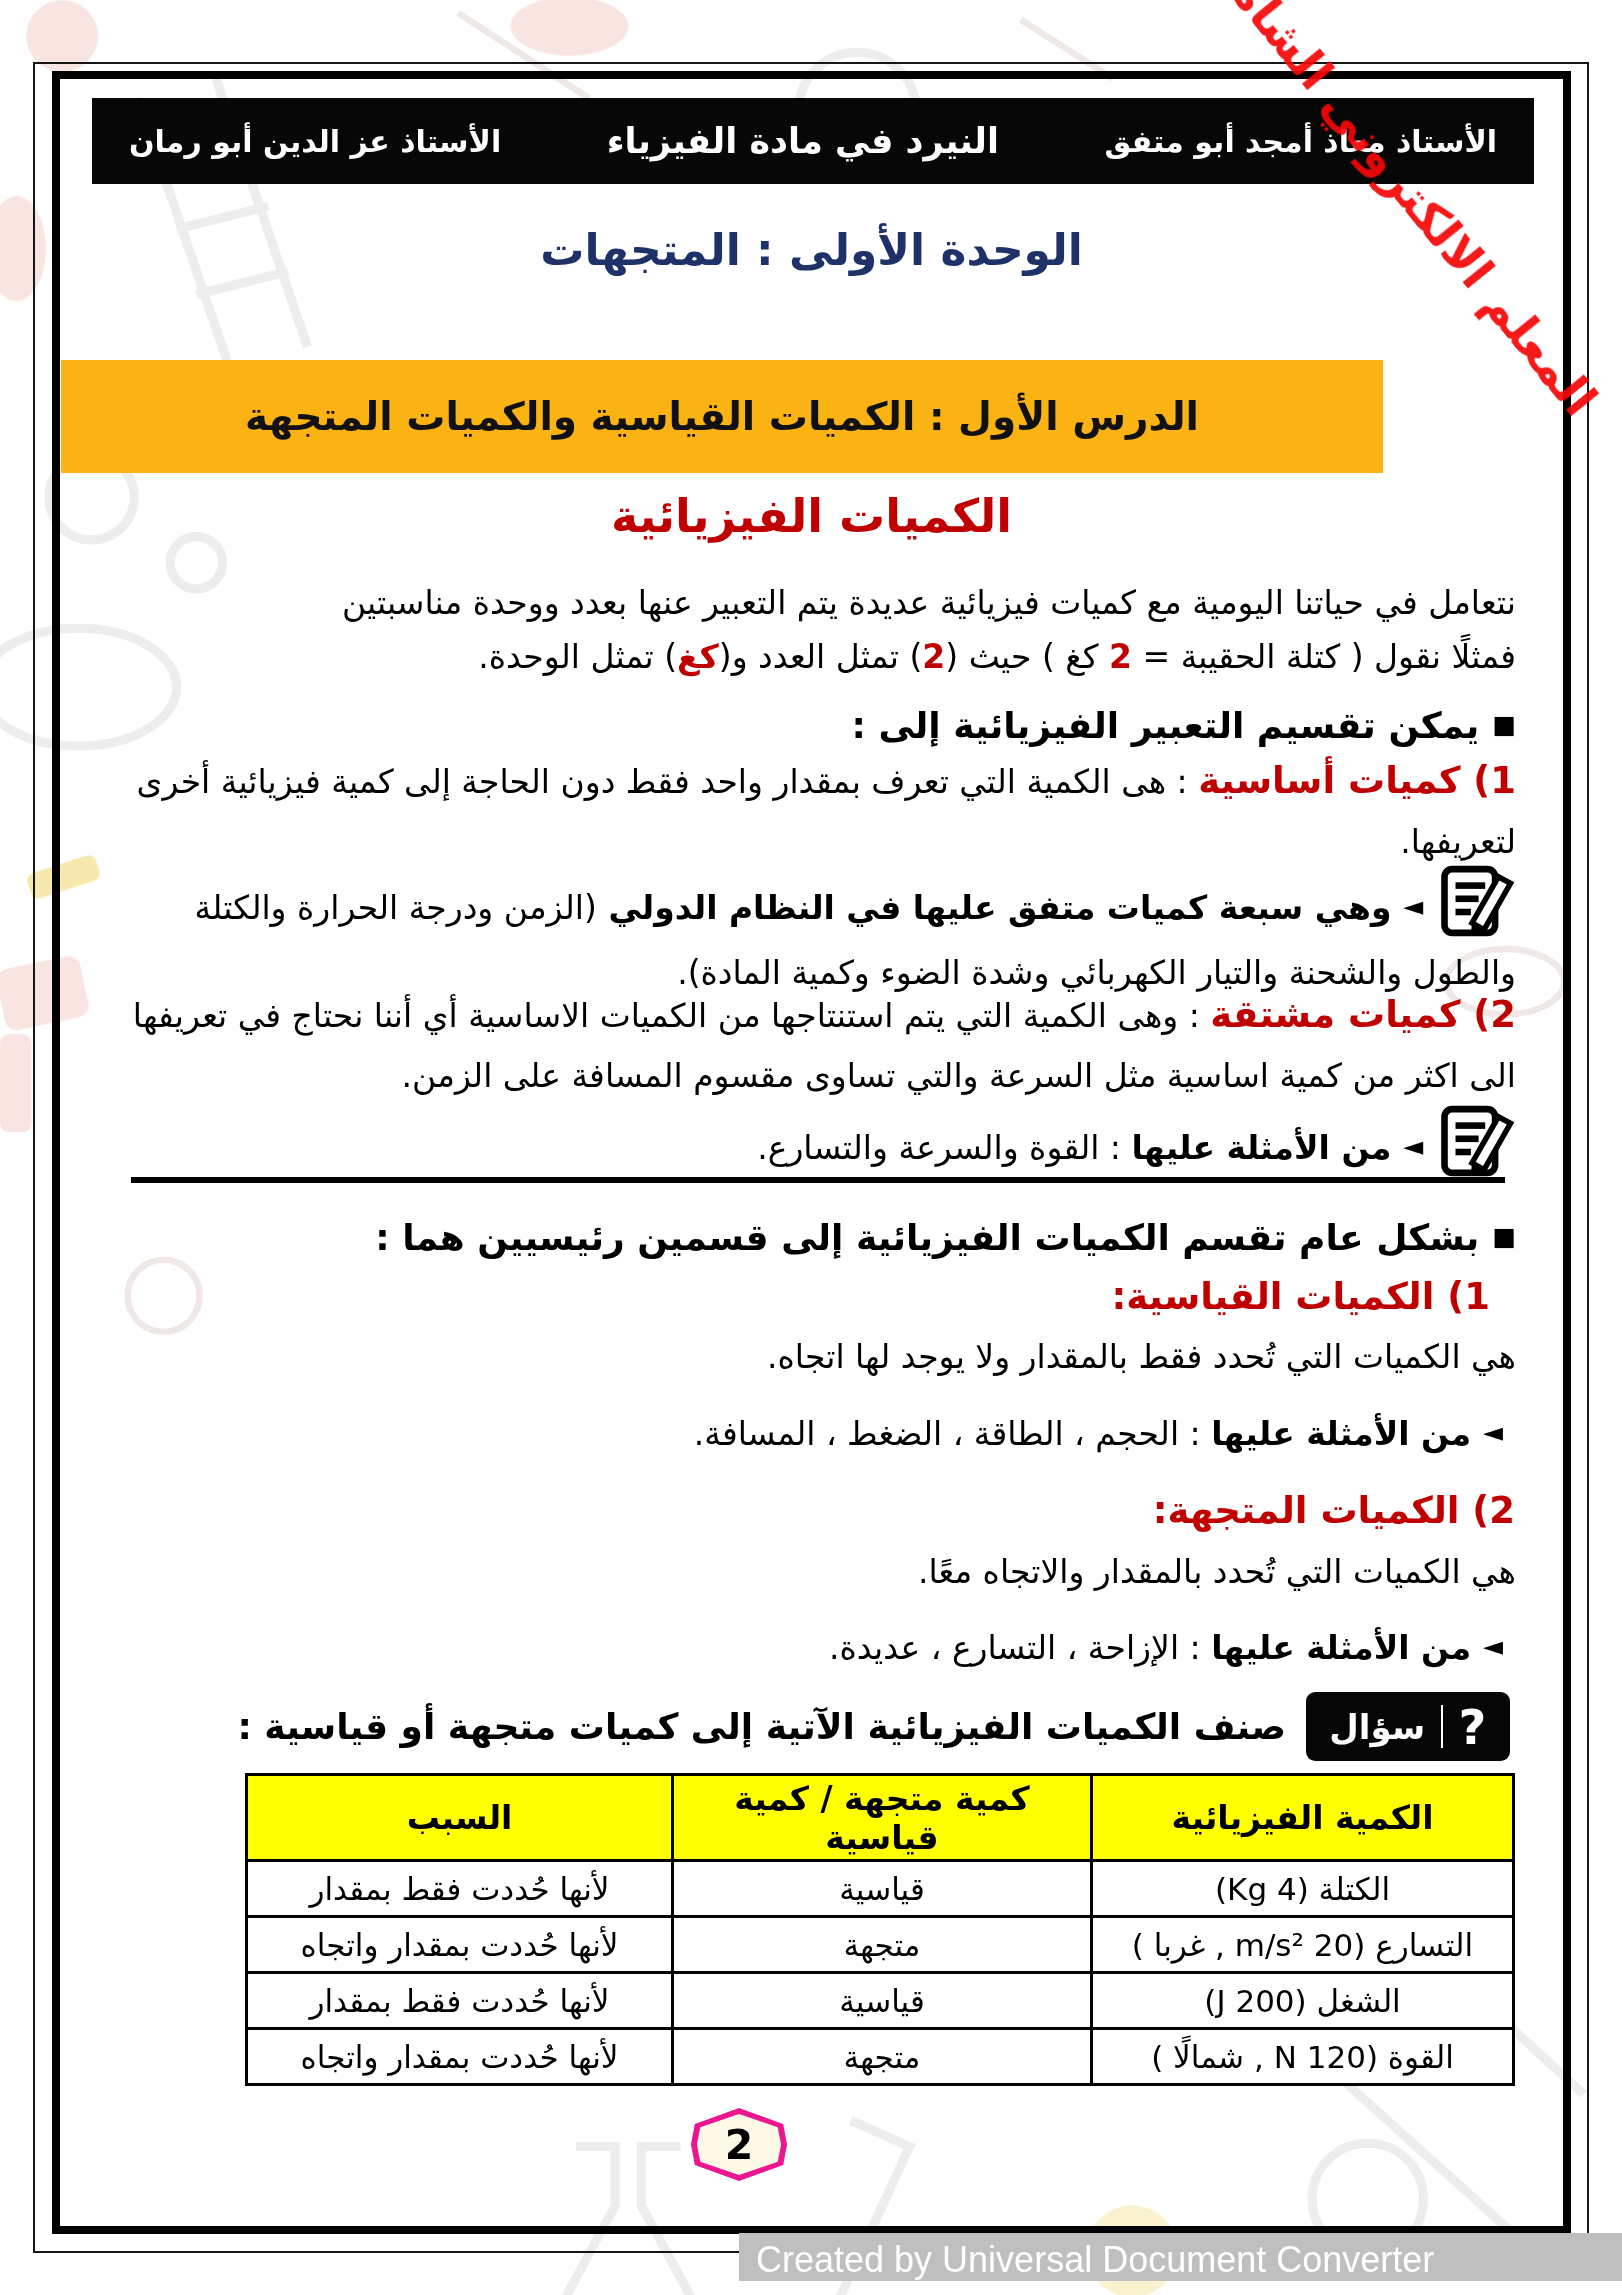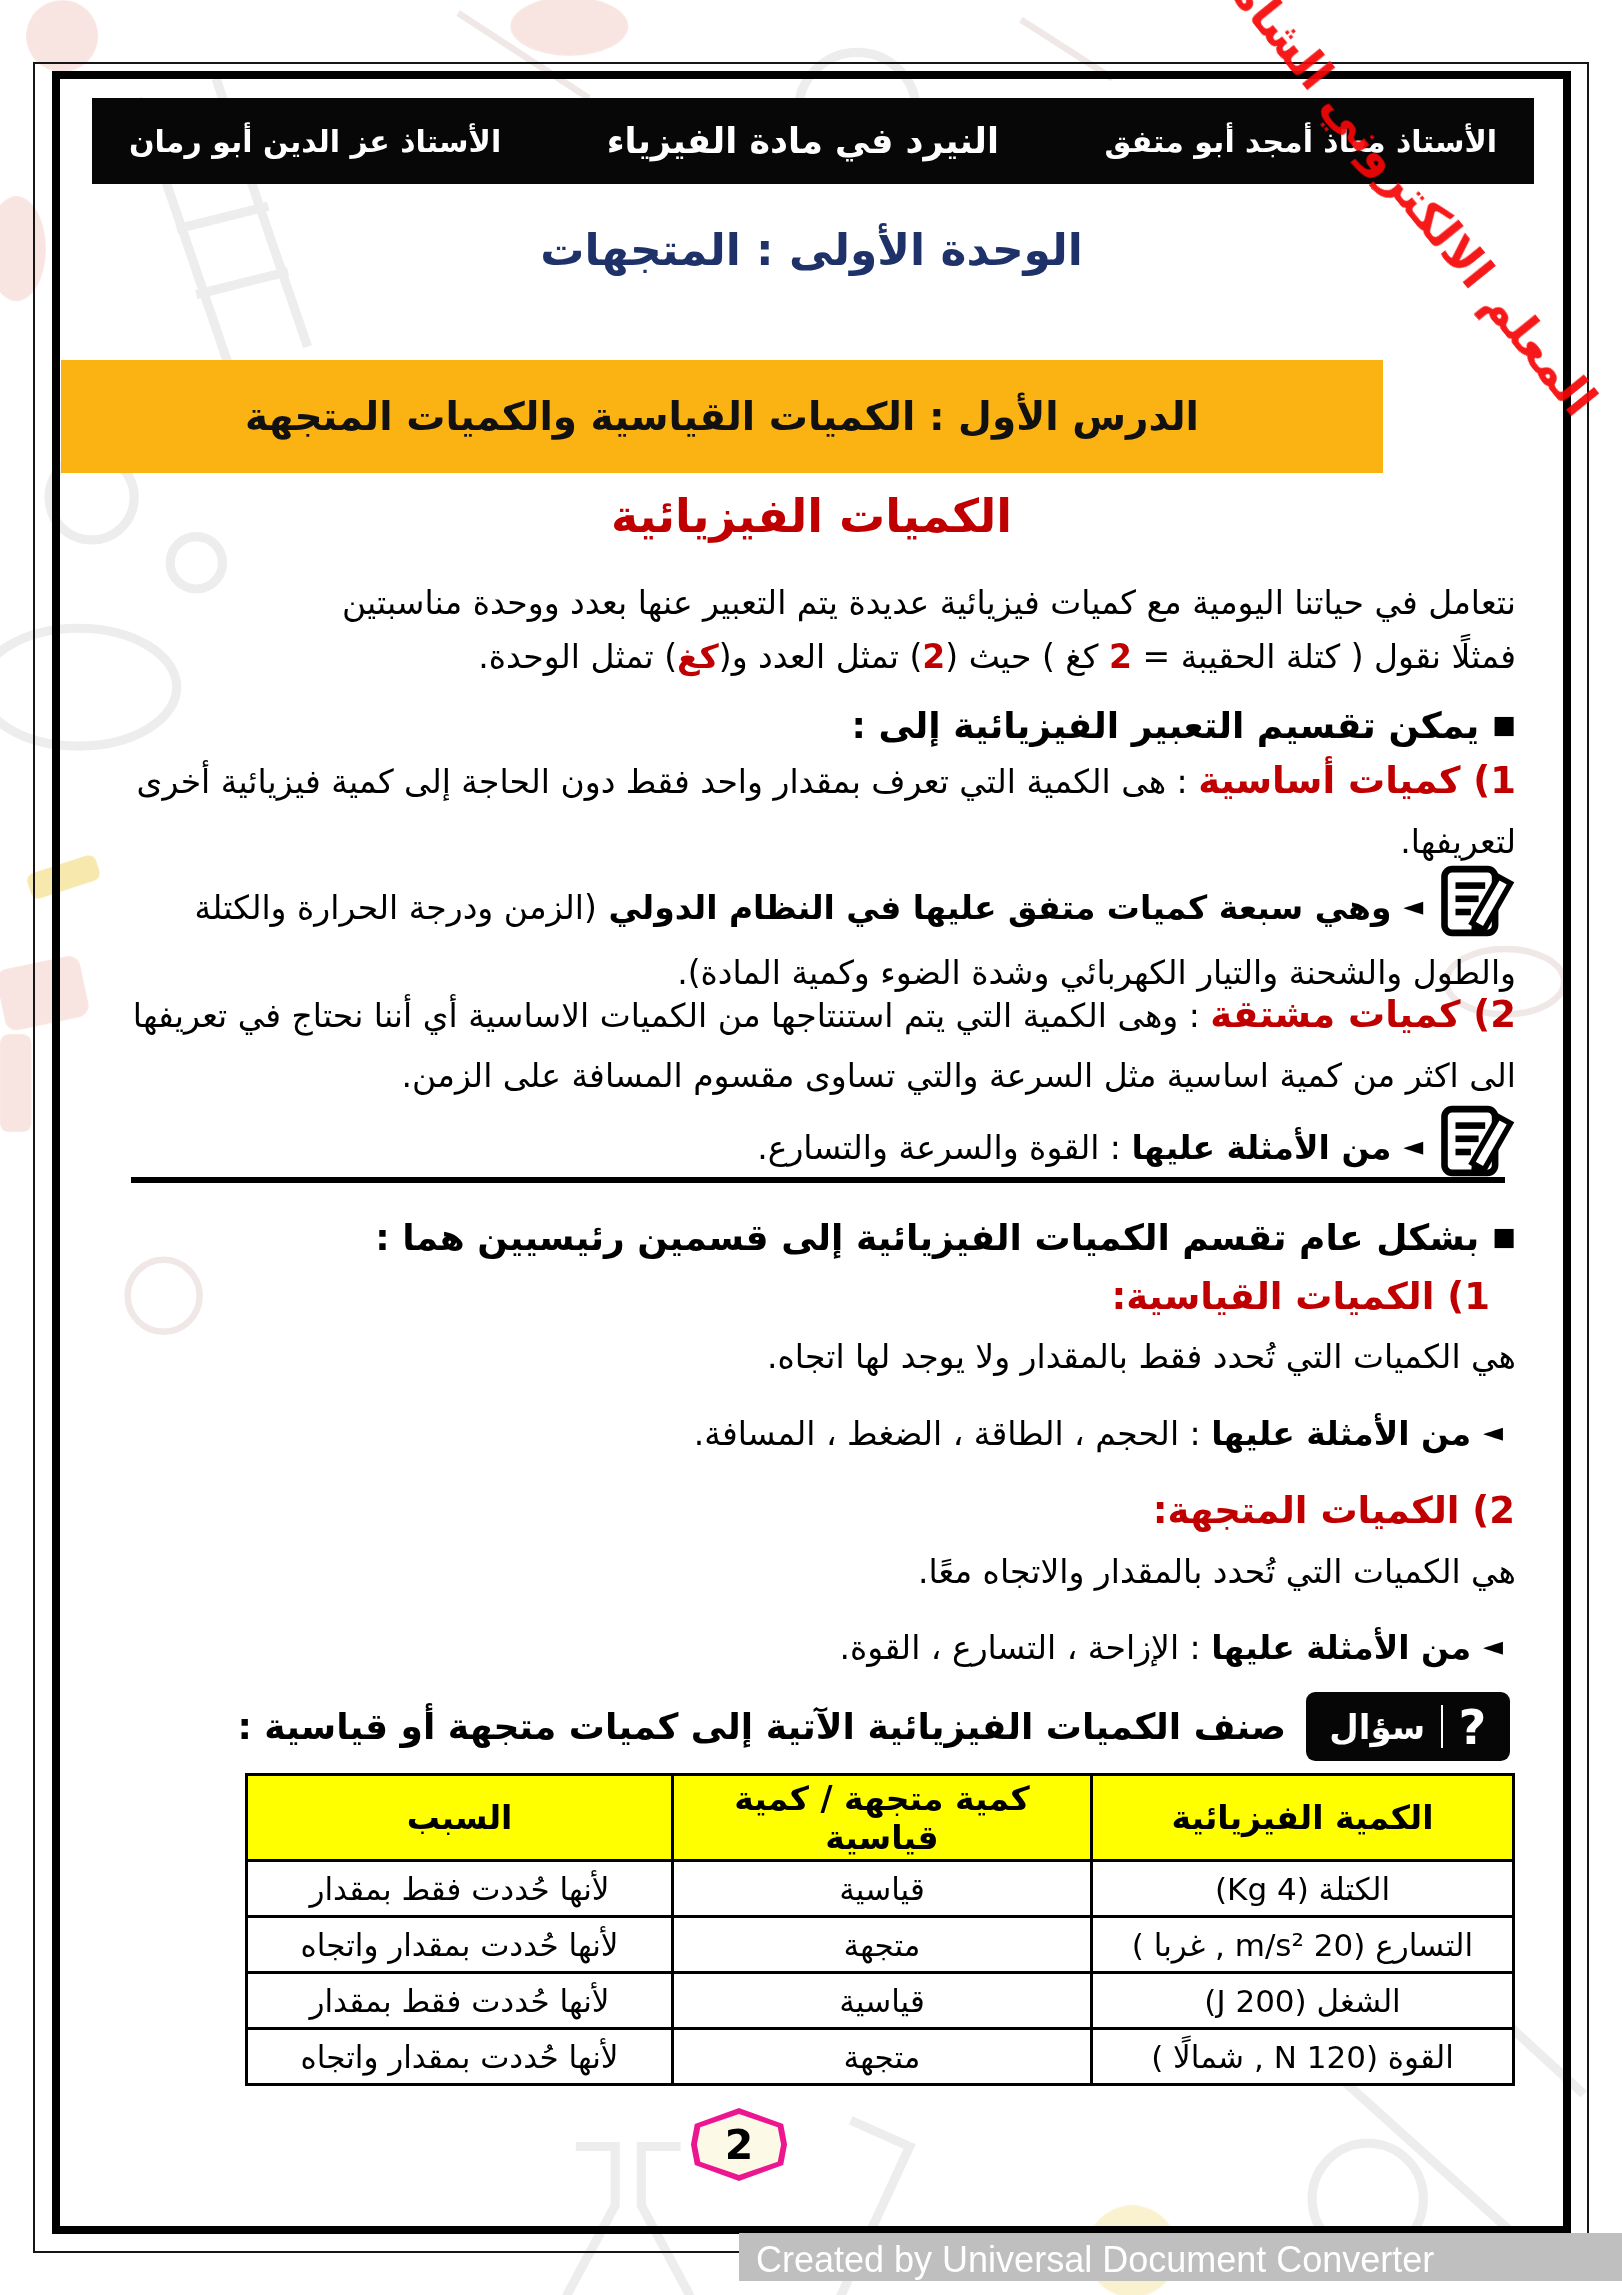--- a/index.html
+++ b/index.html
@@ -196,21 +196,21 @@
     <span class="tri">◄</span><span class="bold">من الأمثلة عليها</span><span> : الحجم ، الطاقة ، الضغط ، المسافة.</span>
   </div>
 
   <div class="line" style="top:1481px;padding-right:47px">
     <span class="red sub-label">2) الكميات المتجهة:</span>
   </div>
   <div class="line" style="top:1542px">
     <span>هي الكميات التي تُحدد بالمقدار والاتجاه معًا.</span>
   </div>
   <div class="line" style="top:1616px;padding-right:59px">
-    <span class="tri">◄</span><span class="bold">من الأمثلة عليها</span><span> : الإزاحة ، التسارع ، القوة.</span>
+    <span class="tri">◄</span><span class="bold">من الأمثلة عليها</span><span> : الإزاحة ، التسارع ، عديدة.</span>
   </div>
 
   <div class="question">
     <span class="q-badge">
       <span class="qmark">?</span>
       <span class="vline"></span>
       <span class="qlabel">سؤال</span>
     </span>
     <span class="q-text">صنف الكميات الفيزيائية الآتية إلى كميات متجهة أو قياسية :</span>
   </div>

